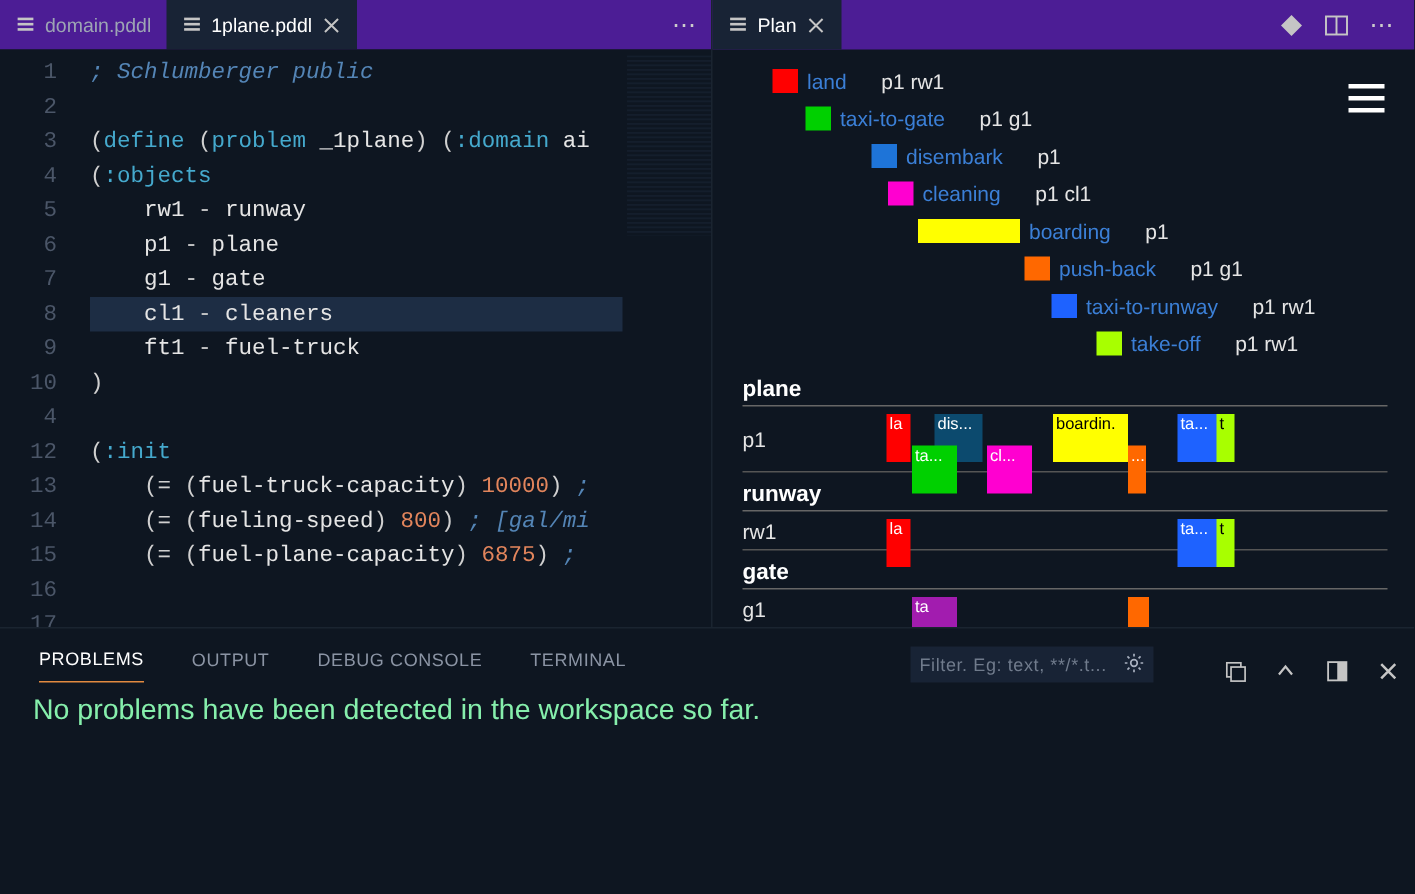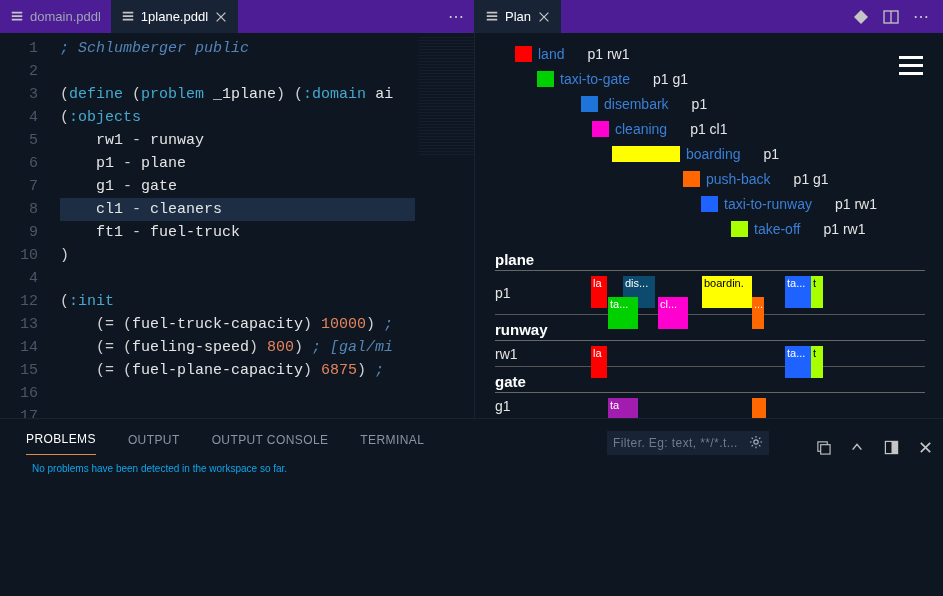--- a/index.html
+++ b/index.html
@@ -59,21 +59,21 @@
 
   
   .bottom { position: absolute; left: 0; right: 0; top: 418px; bottom: 0; border-top: 1px solid #1a2430; background: #0e1621; font-family: -apple-system,'Segoe UI',sans-serif; }
   .bottom-tabs { height: 36px; display: flex; align-items: flex-end; padding: 0 10px 0 26px; gap: 32px; font-size: 12px; letter-spacing: 0.4px; }
   .btab { color: #8b94a4; padding: 10px 0 8px 0; cursor: pointer; }
   .btab.active { color: #ffffff; border-bottom: 1px solid #e28a40; }
   .bottom-tabs .spacer { flex: 1; }
   .filter-box { background: #182335; height: 24px; width: 162px; display: flex; align-items: center; color: #707b8c; font-size: 12px; padding: 0 6px; gap: 4px; }
   .panel-icons { display: flex; align-items: center; gap: 18px; margin-left: 14px; color: #cccccc; }
   .panel-icons .pico { width: 16px; height: 16px; cursor: pointer; display: inline-flex; align-items:center; justify-content:center; }
-  .bottom-body { padding: 8px 32px; color: #0ea5e9; font-size: 10px; }
+  .bottom-body { padding: 8px 22px; color: #86efac; font-size: 19px; }
 </style>
 </head>
 <body>
 
 <div class="top">
   <div class="left">
     <div class="tabbar">
       <div class="tab">
         <span class="icon">
           <svg width="14" height="14" viewBox="0 0 16 16">
@@ -254,21 +254,21 @@
           </div>
         </div>
     </div>
   </div>
 </div>
 
 <div class="bottom">
   <div class="bottom-tabs">
     <div class="btab active">PROBLEMS</div>
     <div class="btab">OUTPUT</div>
-    <div class="btab">OUTPUT CONSOLE</div>
+    <div class="btab">DEBUG CONSOLE</div>
     <div class="btab">TERMINAL</div>
     <div class="spacer"></div>
     <div class="filter-box">
       <span style="flex:1; overflow:hidden; white-space:nowrap; text-overflow:ellipsis;">Filter. Eg: text, **/*.t...</span>
       <span><svg width="14" height="14" viewBox="0 0 16 16">
             <circle cx="8" cy="8" r="2.5" fill="none" stroke="#a8b0bf" stroke-width="1.3"></circle>
             <path d="M8 1 v2 M8 13 v2 M1 8 h2 M13 8 h2 M3 3 l1.5 1.5 M11.5 11.5 L13 13 M3 13 l1.5-1.5 M11.5 4.5 L13 3" stroke="#a8b0bf" stroke-width="1.3"></path>
           </svg></span>
     </div>
     <div class="panel-icons">

